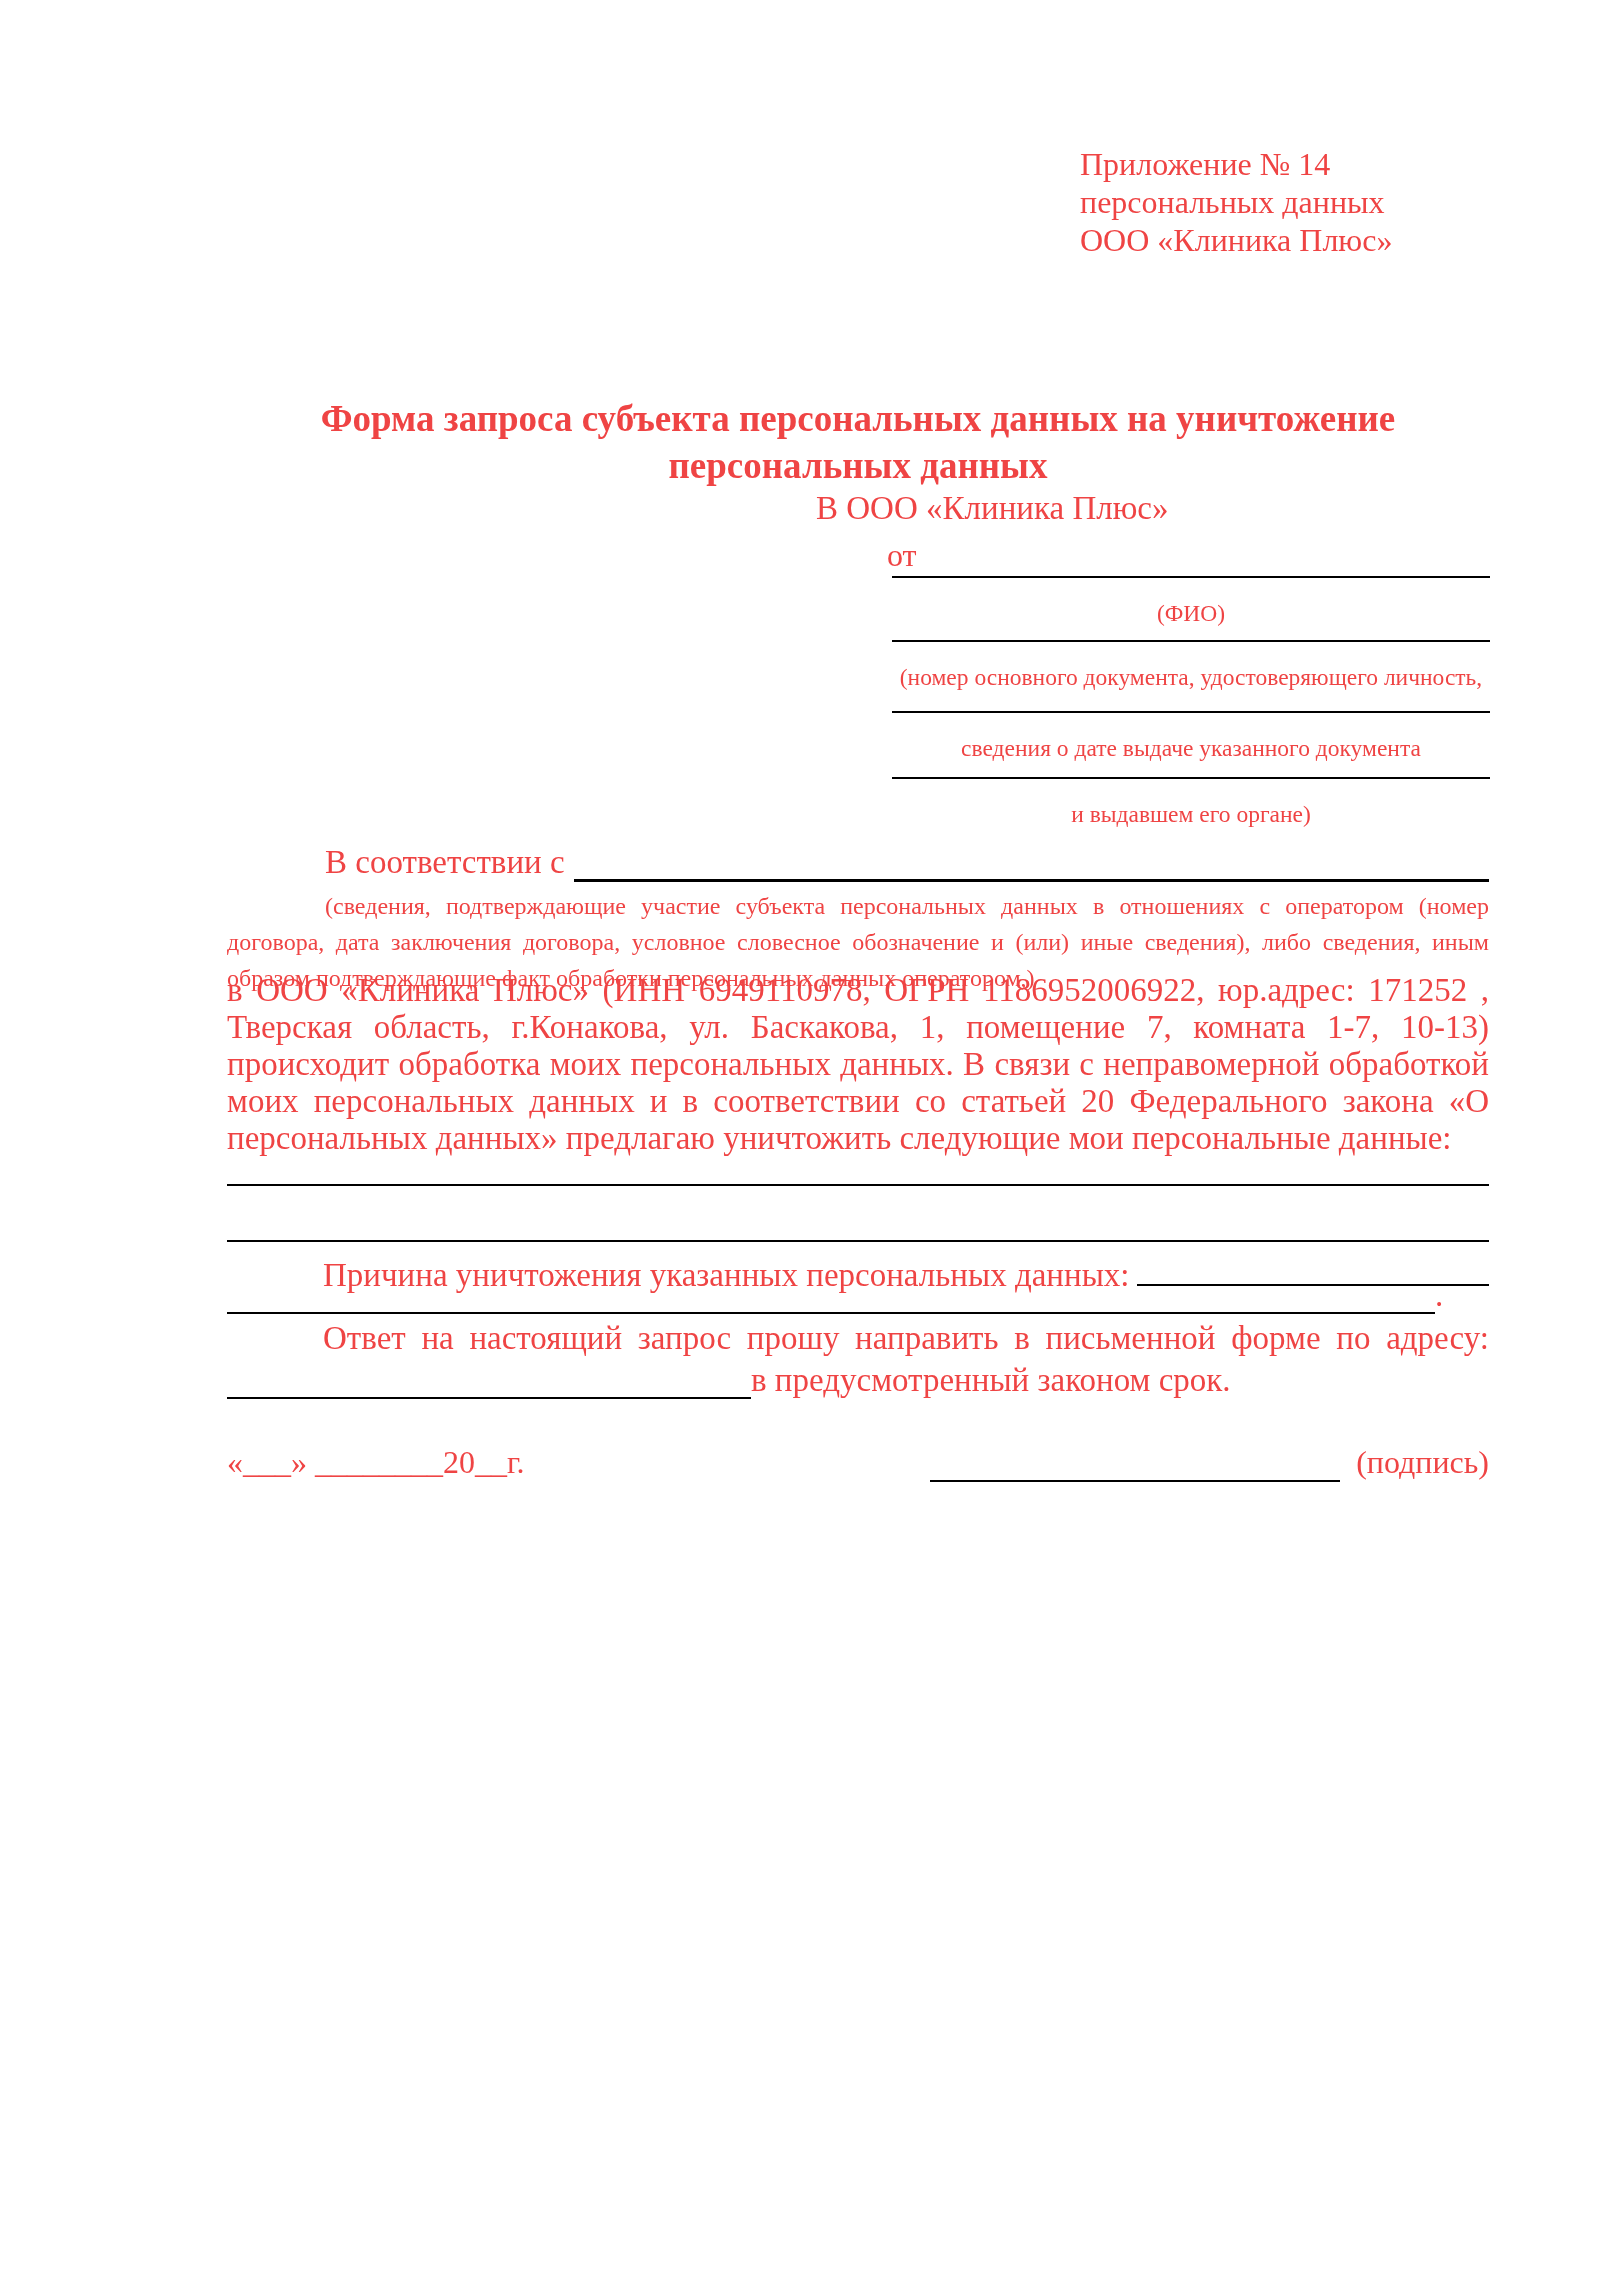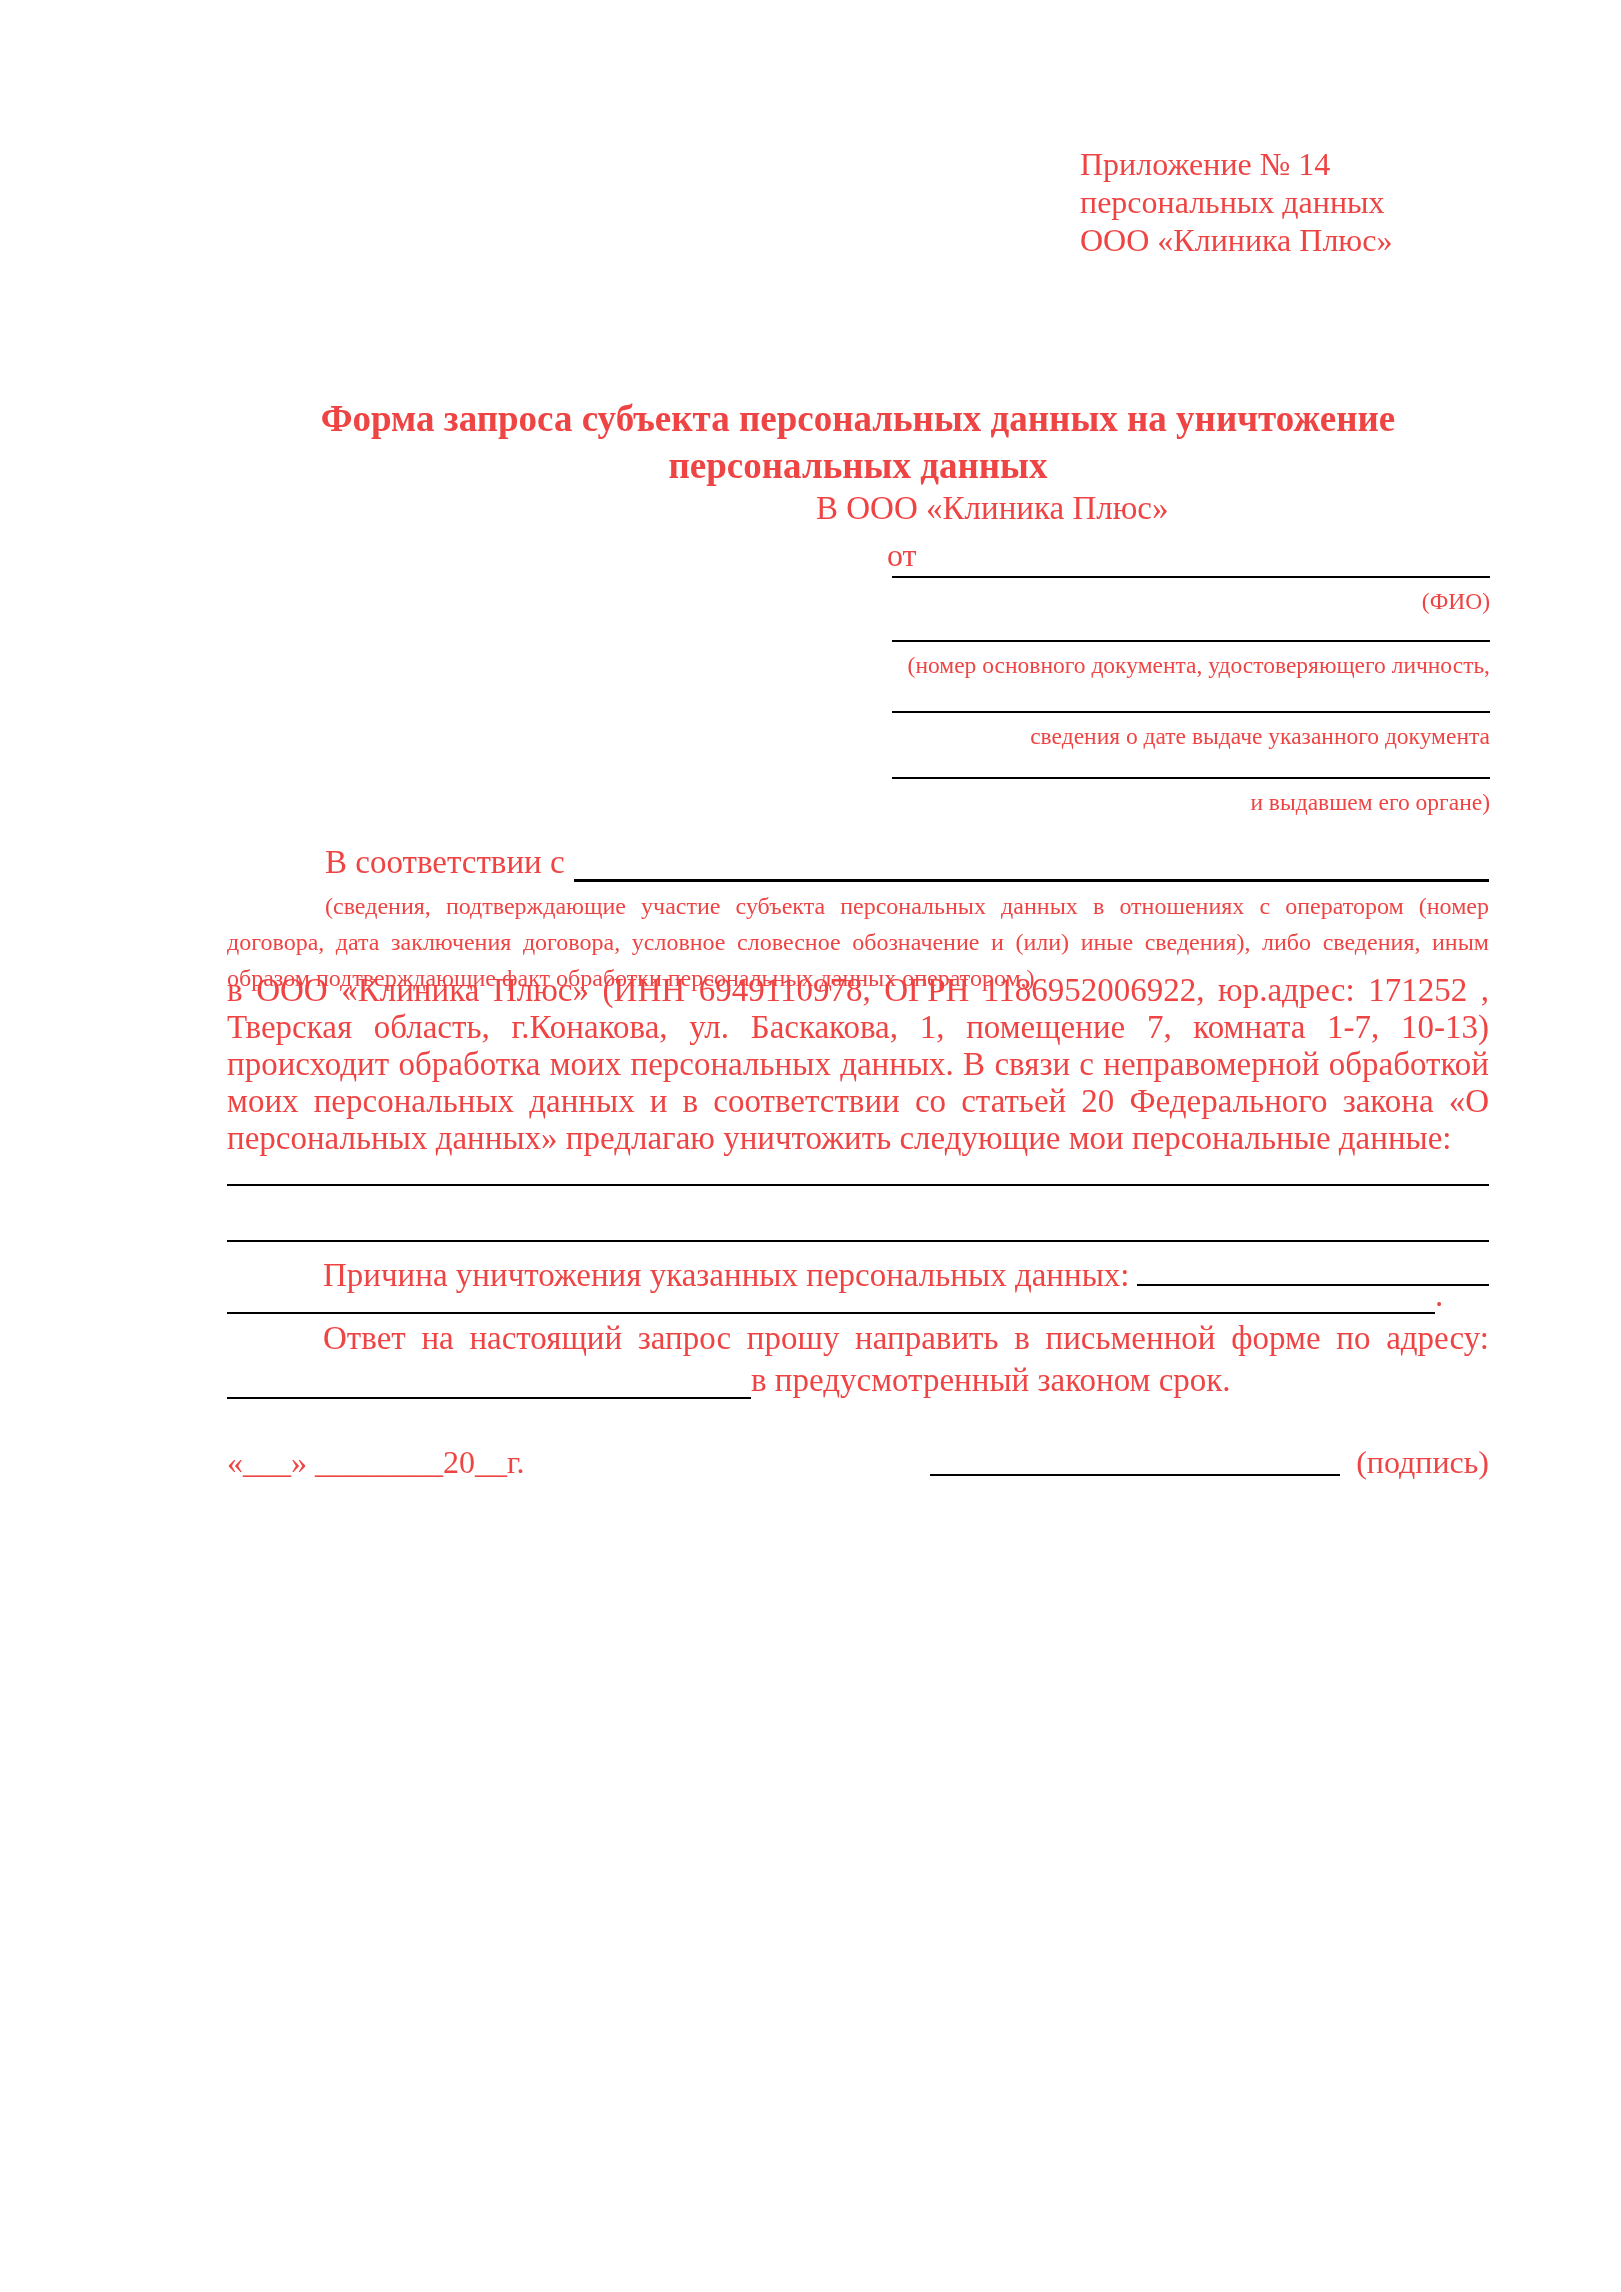--- a/index.html
+++ b/index.html
@@ -47,22 +47,22 @@
   .fill-group {
     position: absolute;
     left: 892px;
     width: 598px;
   }
   .fill-group .blank {
     height: 29px;
     border-bottom: 2px solid #000;
   }
   .fill-group .caption {
-    margin-top: 10px;
-    text-align: right;
+    margin-top: 22px;
+    text-align: center;
     font-size: 23.5px;
     line-height: 27.4px;
   }
   .g1 { top: 549px; }
   .g2 { top: 613px; }
   .g3 { top: 684px; }
   .g4 { top: 750px; }
   .accordance {
     position: absolute;
     left: 227px;
@@ -151,21 +151,21 @@
     position: absolute;
     left: 227px;
     width: 1262px;
     top: 1443px;
     display: flex;
     justify-content: space-between;
     align-items: flex-end;
     font-size: 32px;
     line-height: 39px;
   }
-  .signature-group { display: flex; align-items: flex-start; gap: 16px; }
+  .signature-group { display: flex; align-items: flex-end; gap: 16px; }
   .signature-group .rule { width: 410px; border-bottom: 2.9px solid #000; height: 33px; }
   .nowrap { white-space: nowrap; }
 </style>
 </head>
 <body>
 
 <div class="page">
 
   <div class="appendix">
     <div>Приложение № 14</div>

